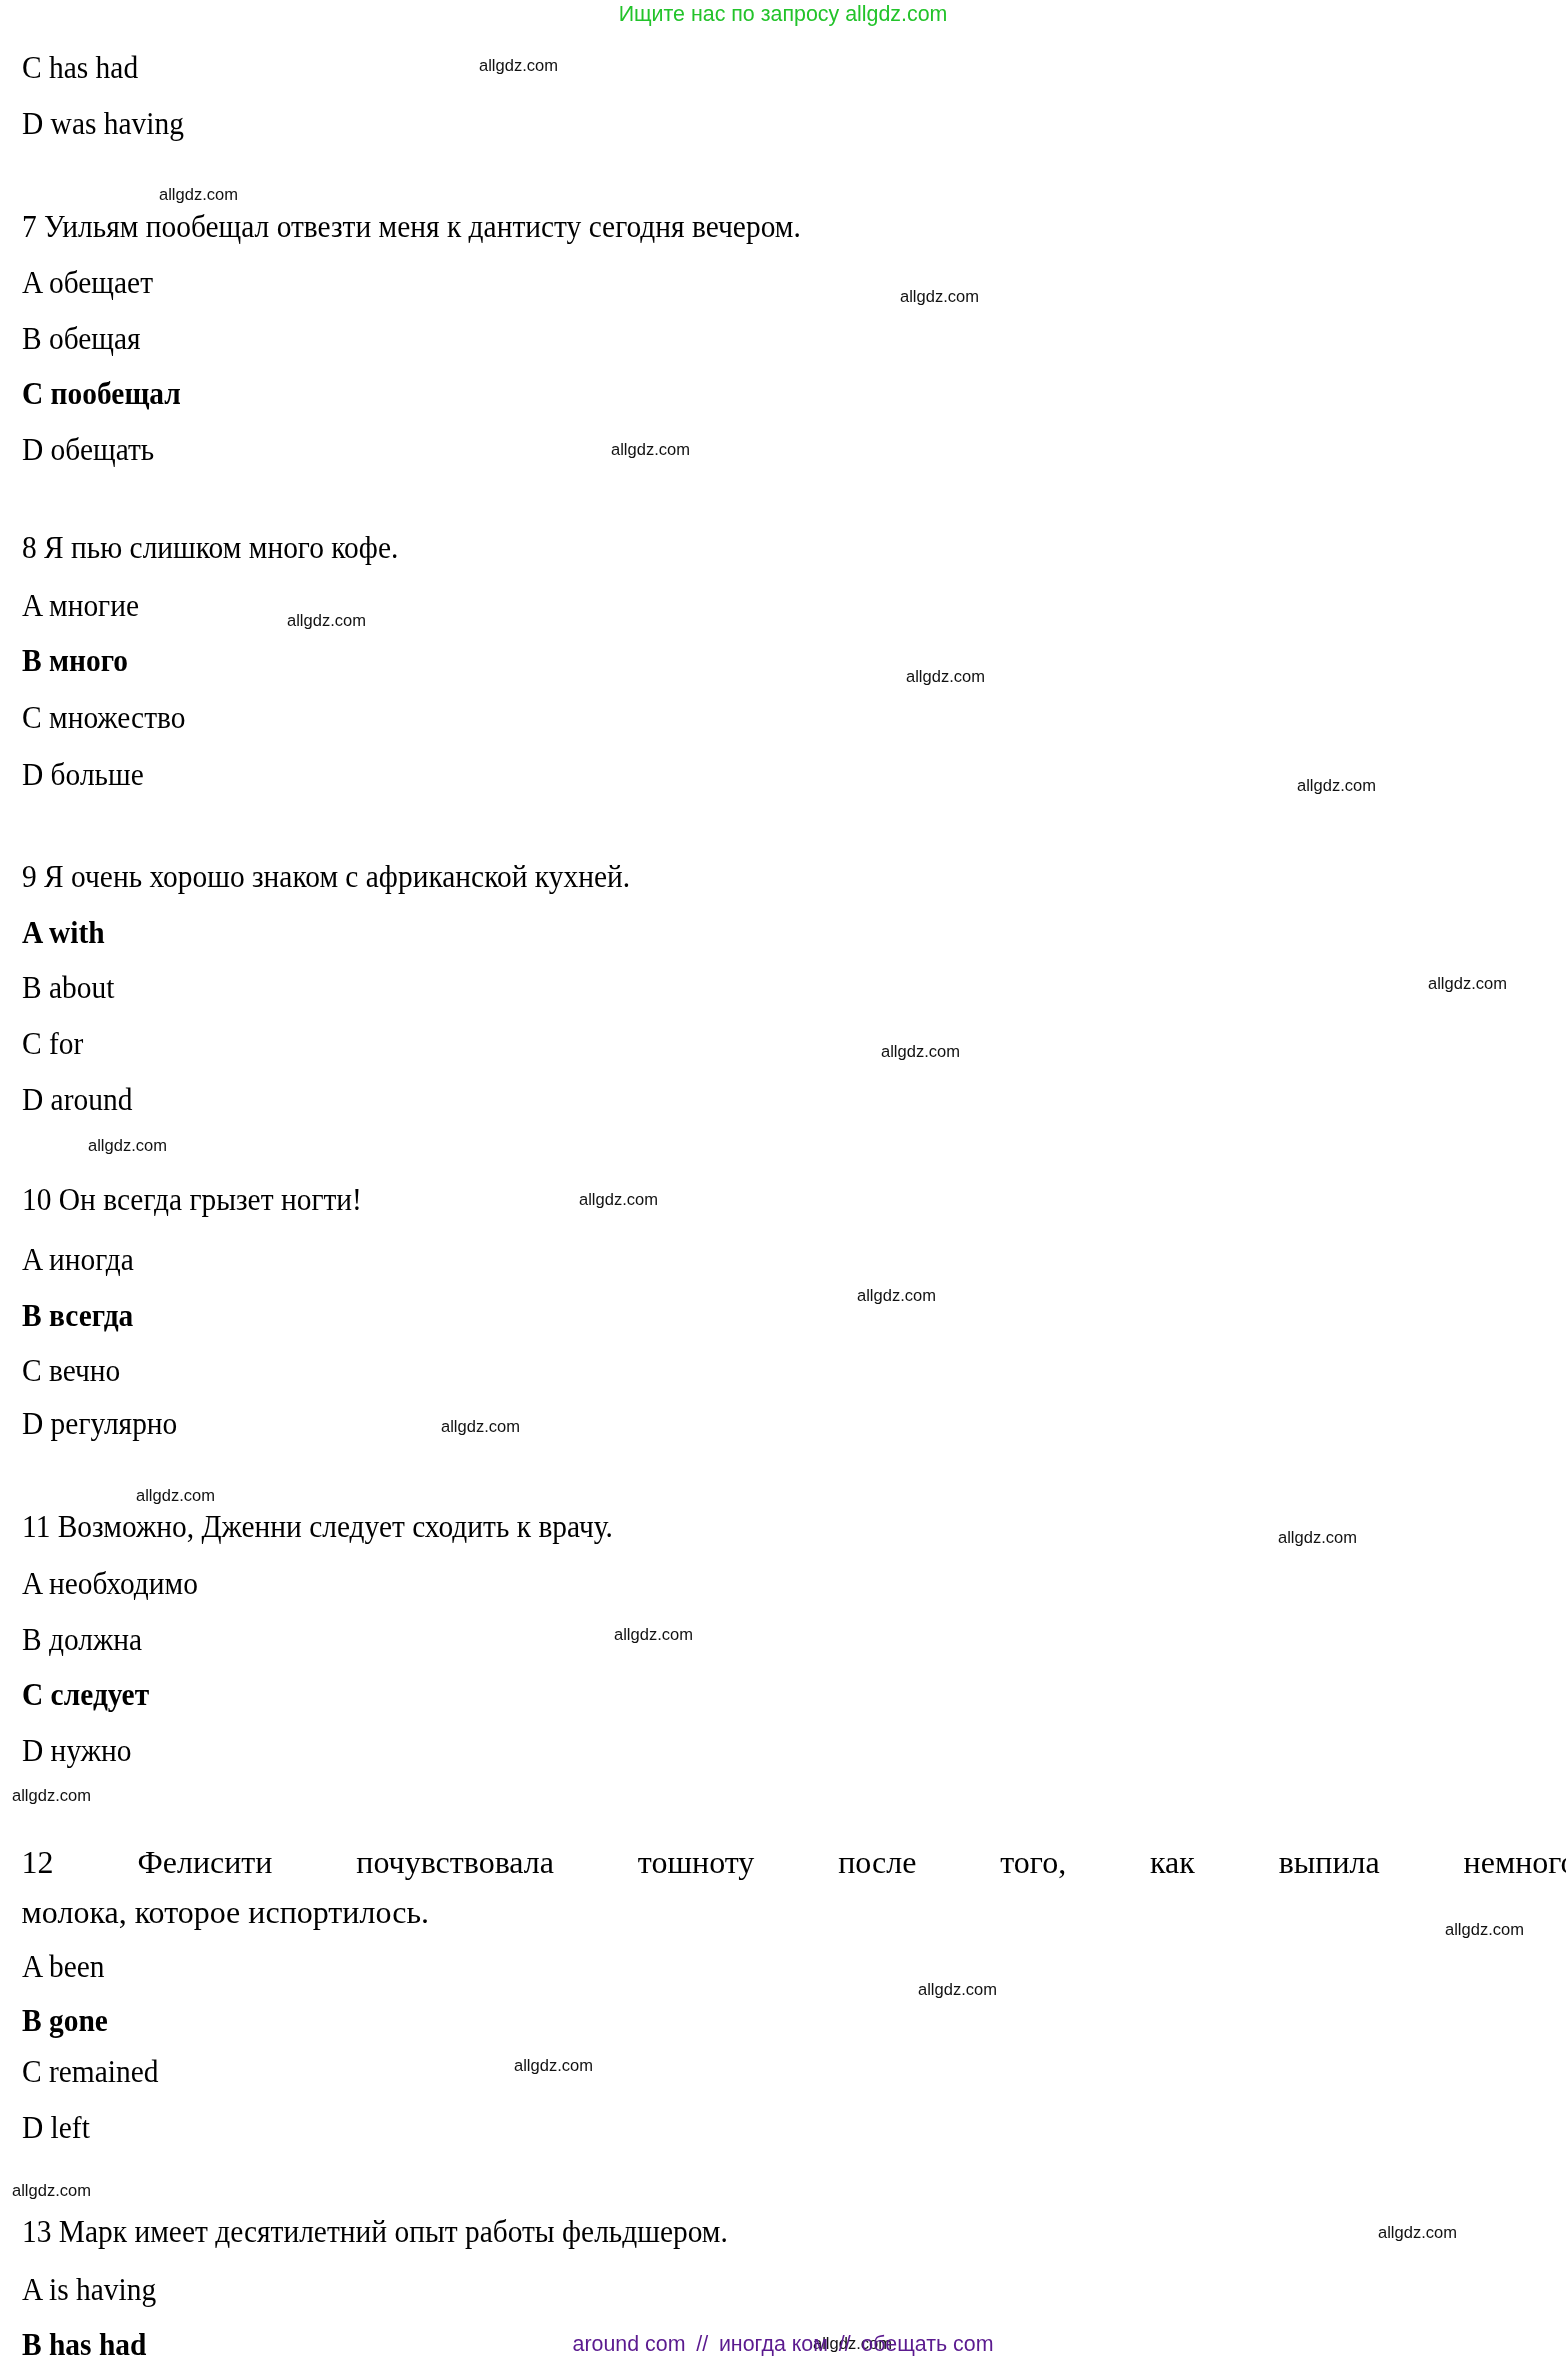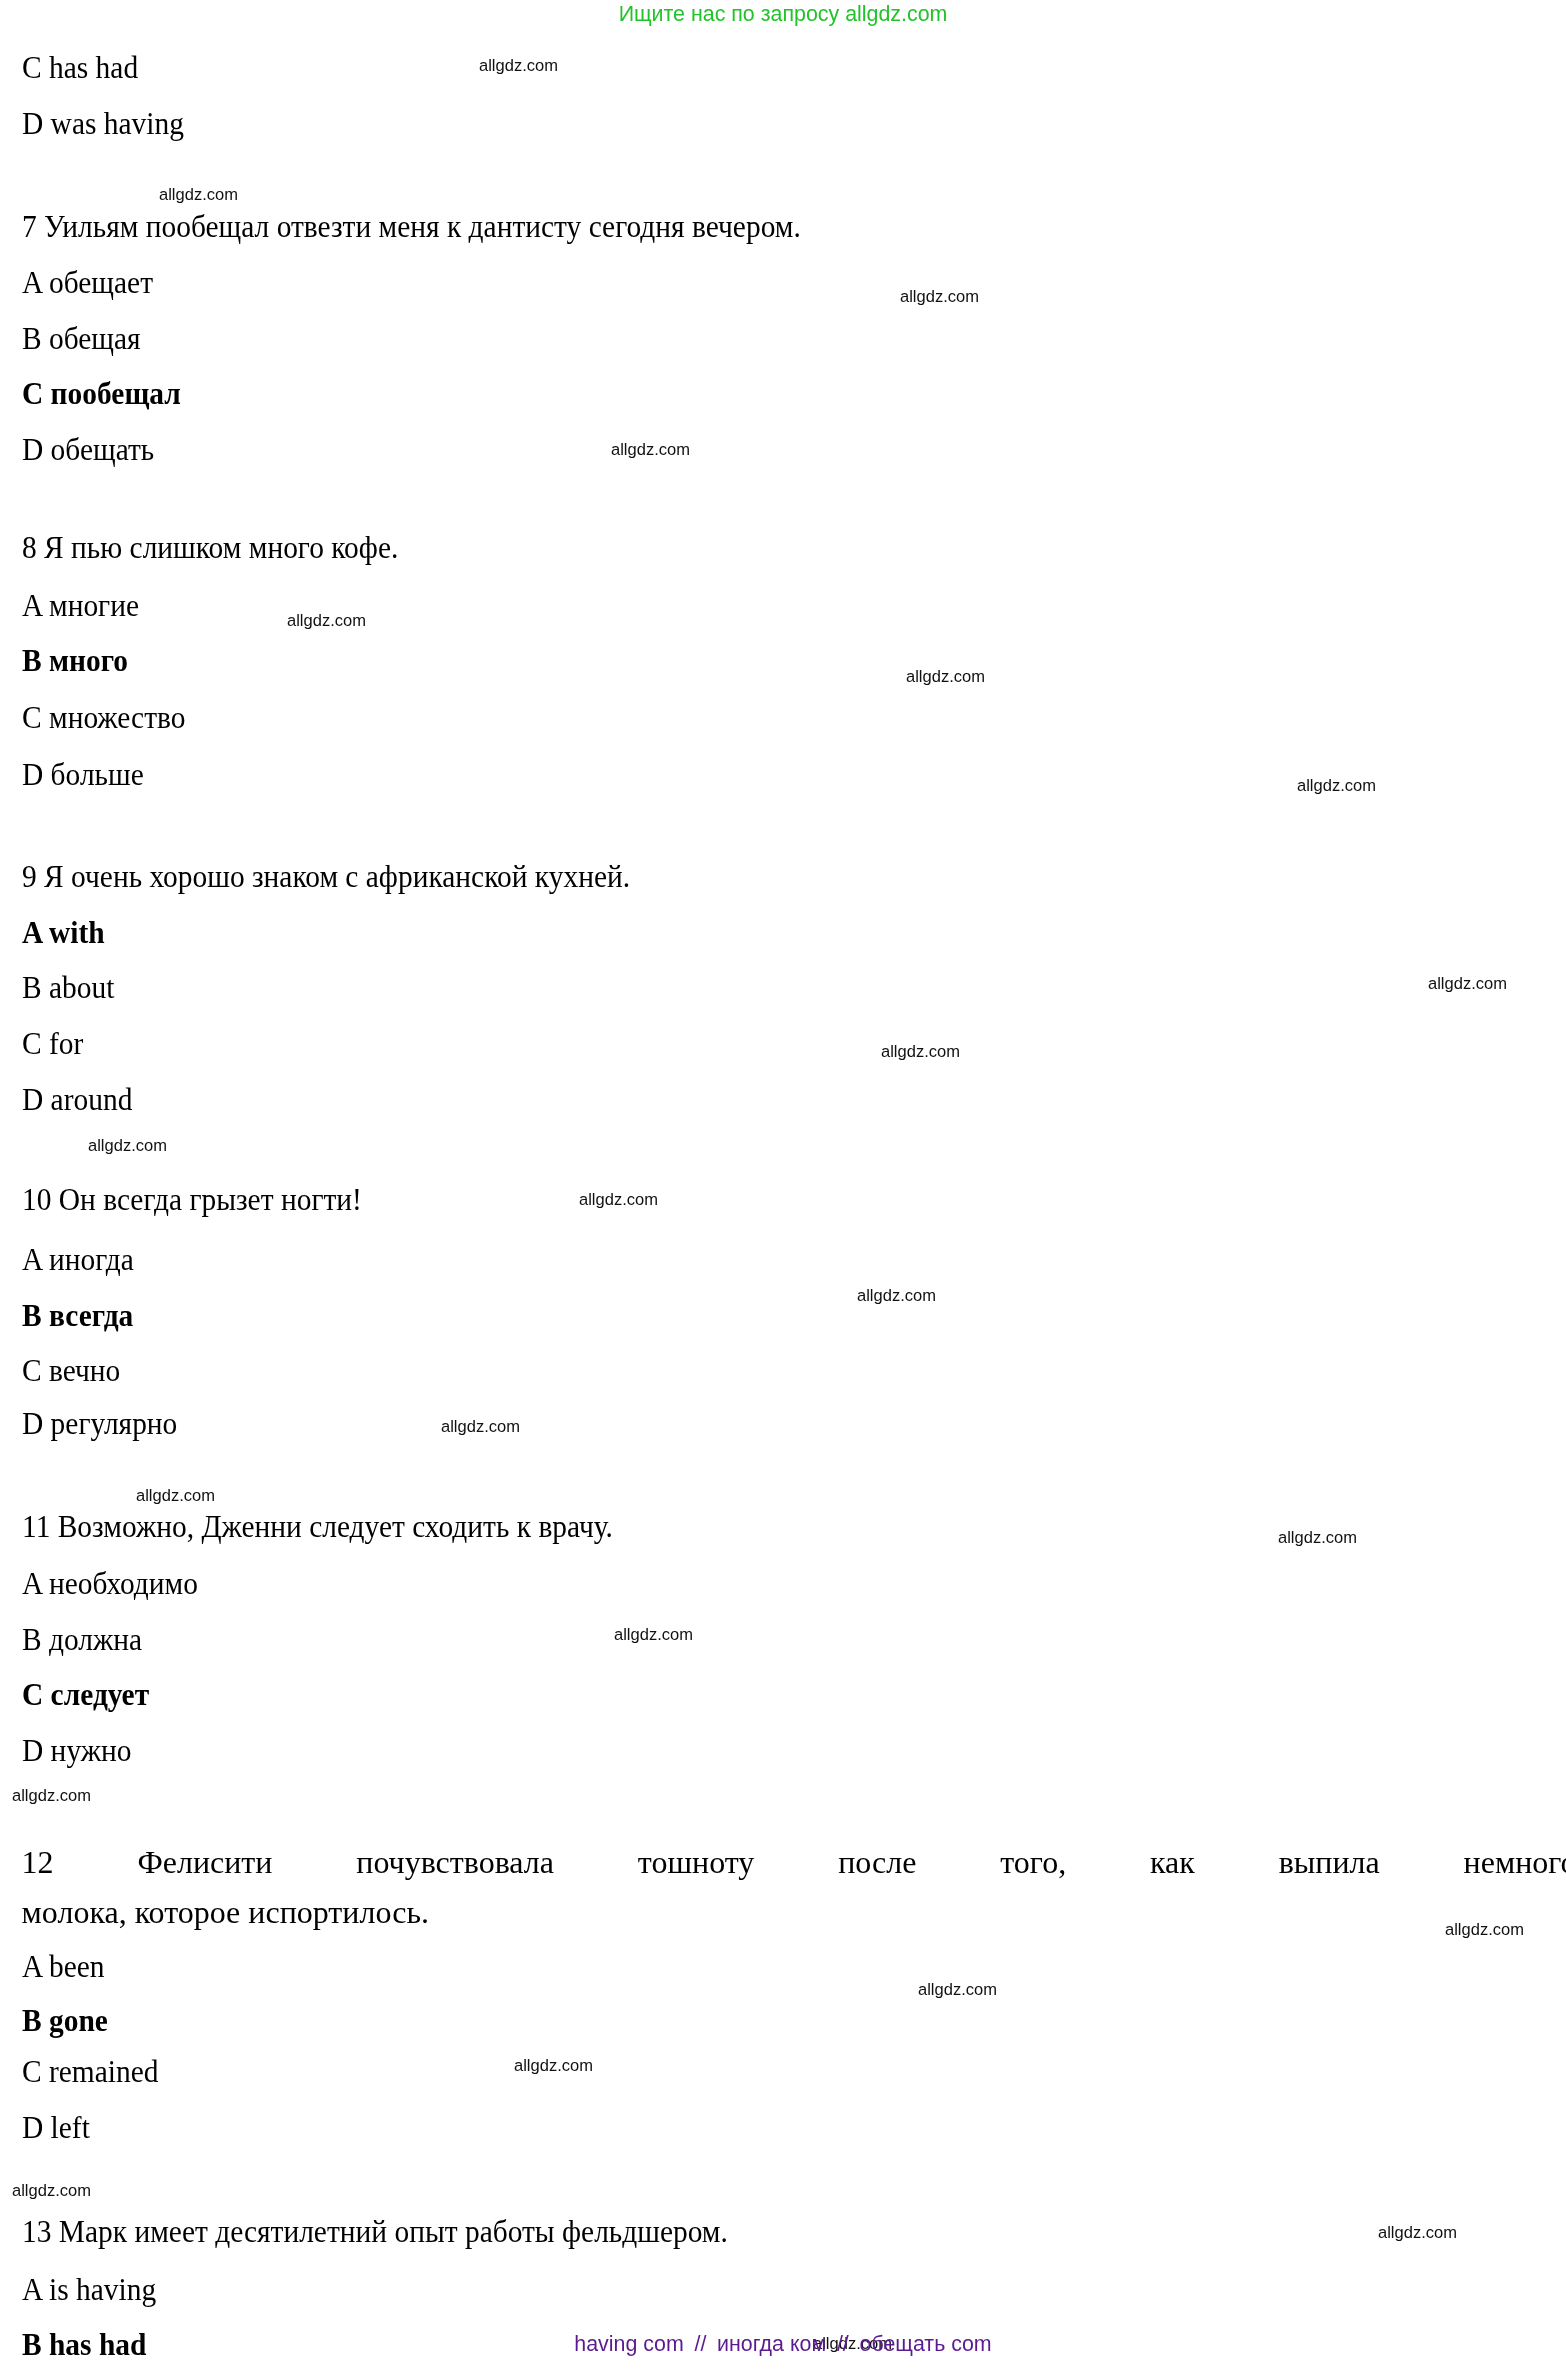--- a/index.html
+++ b/index.html
@@ -169,21 +169,21 @@
       <div class="wm" style="left: 12.3px; top: 1786px; color: rgb(17, 17, 17);">allgdz.com</div>
       <div class="wm" style="left: 1445px; top: 1920px; color: rgb(17, 17, 17);">allgdz.com</div>
       <div class="wm" style="left: 918px; top: 1980px; color: rgb(17, 17, 17);">allgdz.com</div>
       <div class="wm" style="left: 514px; top: 2056px; color: rgb(17, 17, 17);">allgdz.com</div>
       <div class="wm" style="left: 12.3px; top: 2181px; color: rgb(17, 17, 17);">allgdz.com</div>
       <div class="wm" style="left: 1378px; top: 2223px; color: rgb(17, 17, 17);">allgdz.com</div>
       <div class="wm" style="left: 813px; top: 2334px; color: rgb(17, 17, 17);">allgdz.com</div>
     </div>
 
   <div class="footer-links">
-    <span>having com</span>
+    <span>around com</span>
     <span class="sep">//</span>
     <span>иногда ком</span>
     <span class="sep">//</span>
     <span>обещать com</span>
   </div>
 
 </div>
 
 
 </body></html>

